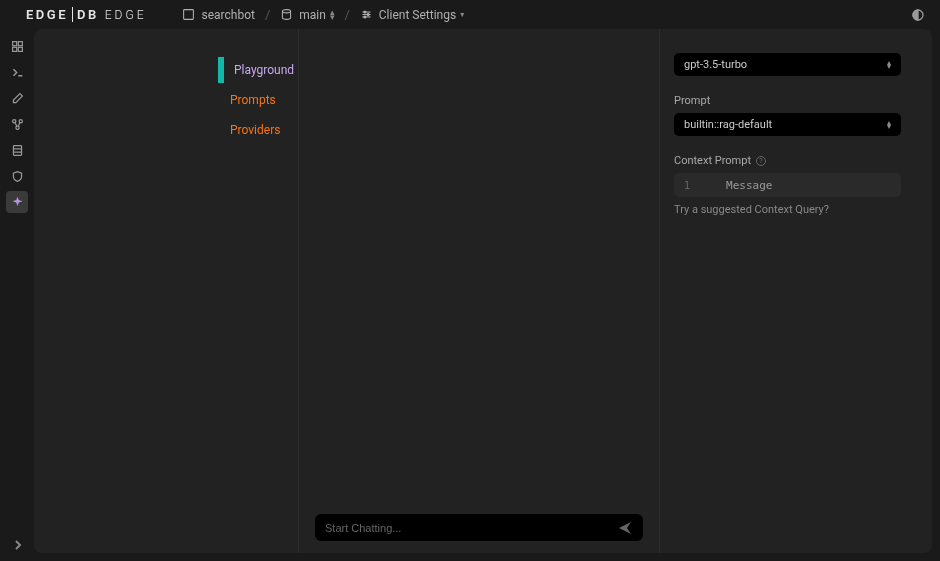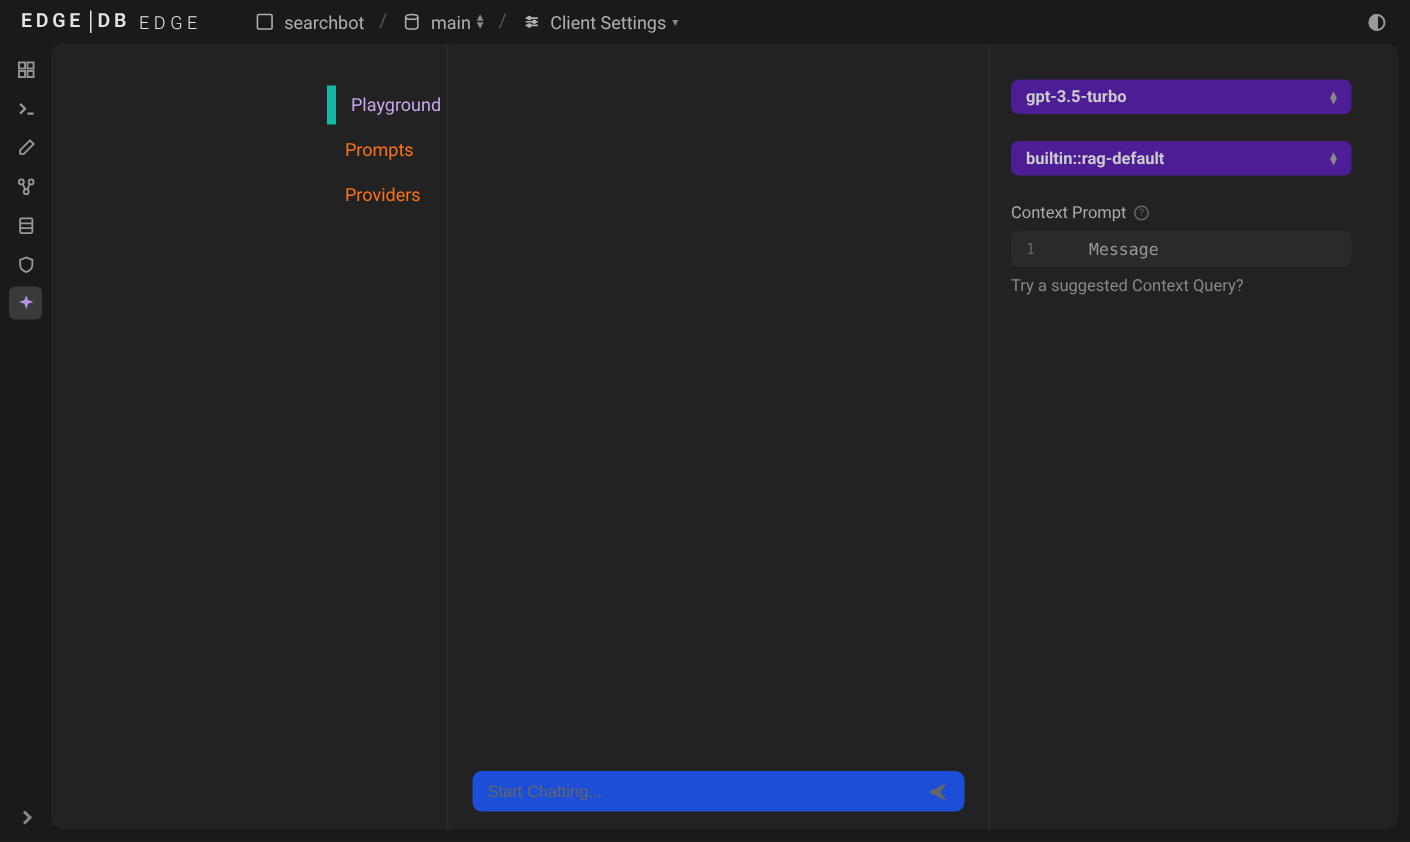--- a/index.html
+++ b/index.html
@@ -23,20 +23,21 @@
       height: 29px;
       background: #1a1a1a;
       display: flex;
       align-items: center;
       padding: 0 14px;
       justify-content: space-between;
     }
     .header-left {
       display: flex;
       align-items: center;
+      margin-left: 12px;
     }
     .logo {
       font-size: 13px;
       font-weight: 600;
       letter-spacing: 2.5px;
       color: #e5e5e5;
       display: flex;
       align-items: center;
     }
     .logo-divider {
@@ -163,21 +164,21 @@
       padding: 0 16px;
       max-width: 362px;
     }
     .chat-messages {
       flex: 1;
     }
     .chat-input-wrap {
       padding: 12px 0;
     }
     .chat-input {
-      background: #1d4ed8;
+      background: #000000;
       border-radius: 6px;
       height: 27px;
       display: flex;
       align-items: center;
       padding: 0 10px;
     }
     .chat-input input {
       flex: 1;
       background: transparent;
       border: none;
@@ -216,31 +217,30 @@
       height: 10px;
       border: 1px solid #666;
       border-radius: 50%;
       display: inline-flex;
       align-items: center;
       justify-content: center;
       font-size: 7px;
       color: #666;
     }
     .select-box {
-      background: #4c1d95;
+      background: #000000;
       border-radius: 5px;
       height: 23px;
       display: flex;
       align-items: center;
       padding: 0 10px;
       font-size: 11px;
       color: #ccc;
       justify-content: space-between;
       cursor: pointer;
-      font-weight: bold;
     }
     .select-arrows {
       font-size: 8px;
       color: #888;
       line-height: 0.5;
     }
     .code-input {
       background: #2a2a2a;
       border-radius: 5px;
       height: 24px;
@@ -423,20 +423,21 @@
     </div>
 
     <div class="settings-panel">
       <div class="setting-group">
         <div class="select-box">
           <span>gpt-3.5-turbo</span>
           <span class="select-arrows">▴<br>▾</span>
         </div>
       </div>
       <div class="setting-group">
+        <div class="setting-label">Prompt</div>
         <div class="select-box">
           <span>builtin::rag-default</span>
           <span class="select-arrows">▴<br>▾</span>
         </div>
       </div>
       <div class="setting-group">
         <div class="setting-label">
           <span>Context Prompt</span>
           <span class="info-icon">?</span>
         </div>

